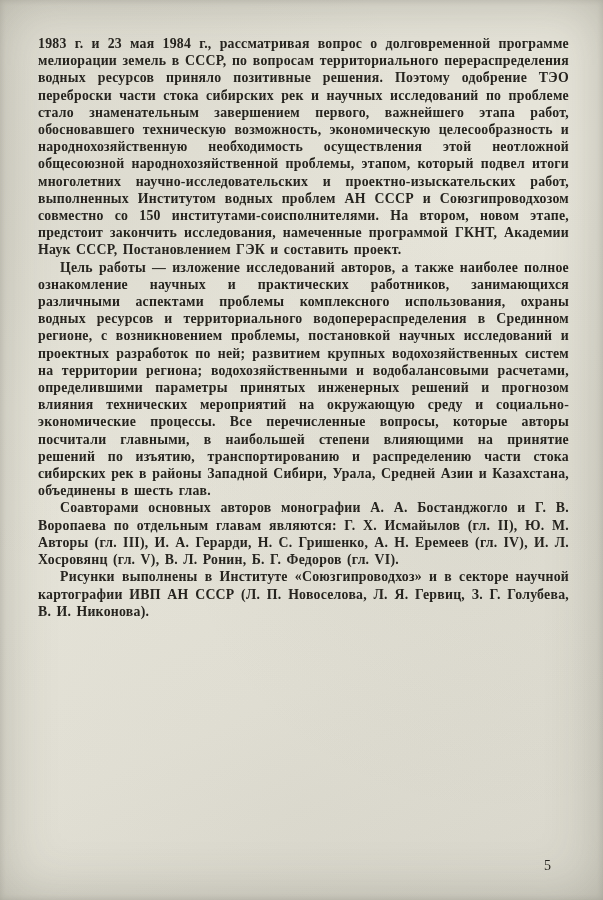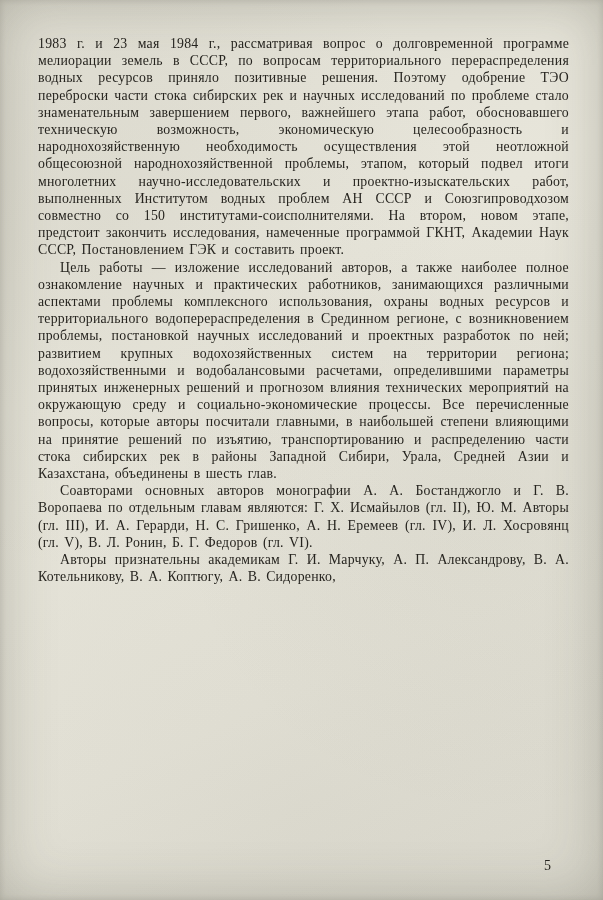--- a/index.html
+++ b/index.html
@@ -27,20 +27,21 @@
     left: 38px;
     top: 35px;
     width: 531px;
     font-family: "Liberation Serif", "DejaVu Serif", serif;
     font-size: 13.8px;
     line-height: 17.2px;
     color: #26241f;
     text-align: justify;
     letter-spacing: 0.25px;
     word-spacing: 1.6px;
+    font-weight: bold;
   }
   .text-block p {
     margin: 0;
     padding: 0;
   }
   .text-block p.indent {
     text-indent: 22px;
   }
   .page-number {
     position: absolute;
@@ -52,16 +53,16 @@
   }
 </style>
 </head>
 <body>
 
 <div class="scan-page">
   <div class="text-block">
     <p>1983 г. и 23 мая 1984 г., рассматривая вопрос о долговременной программе мелиорации земель в СССР, по вопросам территориального перераспределения водных ресурсов приняло позитивные решения. Поэтому одобрение ТЭО переброски части стока сибирских рек и научных исследований по проблеме стало знаменательным завершением первого, важнейшего этапа работ, обосновавшего техническую возможность, экономическую целесообразность и народнохозяйственную необходимость осуществления этой неотложной общесоюзной народнохозяйственной проблемы, этапом, который подвел итоги многолетних научно-исследовательских и проектно-изыскательских работ, выполненных Институтом водных проблем АН СССР и Союзгипроводхозом совместно со 150 институтами-соисполнителями. На втором, новом этапе, предстоит закончить исследования, намеченные программой ГКНТ, Академии Наук СССР, Постановлением ГЭК и составить проект.</p>
     <p class="indent">Цель работы — изложение исследований авторов, а также наиболее полное ознакомление научных и практических работников, занимающихся различными аспектами проблемы комплексного использования, охраны водных ресурсов и территориального водоперераспределения в Срединном регионе, с возникновением проблемы, постановкой научных исследований и проектных разработок по ней; развитием крупных водохозяйственных систем на территории региона; водохозяйственными и водобалансовыми расчетами, определившими параметры принятых инженерных решений и прогнозом влияния технических мероприятий на окружающую среду и социально-экономические процессы. Все перечисленные вопросы, которые авторы посчитали главными, в наибольшей степени влияющими на принятие решений по изъятию, транспортированию и распределению части стока сибирских рек в районы Западной Сибири, Урала, Средней Азии и Казахстана, объединены в шесть глав.</p>
     <p class="indent">Соавторами основных авторов монографии А. А. Бостанджогло и Г. В. Воропаева по отдельным главам являются: Г. Х. Исмайылов (гл. II), Ю. М. Авторы (гл. III), И. А. Герарди, Н. С. Гришенко, А. Н. Еремеев (гл. IV), И. Л. Хосровянц (гл. V), В. Л. Ронин, Б. Г. Федоров (гл. VI).</p>
-    <p class="indent">Авторы признательны академикам Г. И. Марчуку, А. П. Александрову, В. А. Котельникову, В. А. Коптюгу, А. В. Сидоренко,</p>
+    <p class="indent">Рисунки выполнены в Институте «Союзгипроводхоз» и в секторе научной картографии ИВП АН СССР (Л. П. Новоселова, Л. Я. Гервиц, З. Г. Голубева, В. И. Никонова).</p>
   </div>
   <div class="page-number">5</div>
 </div>
 
 </body></html>

